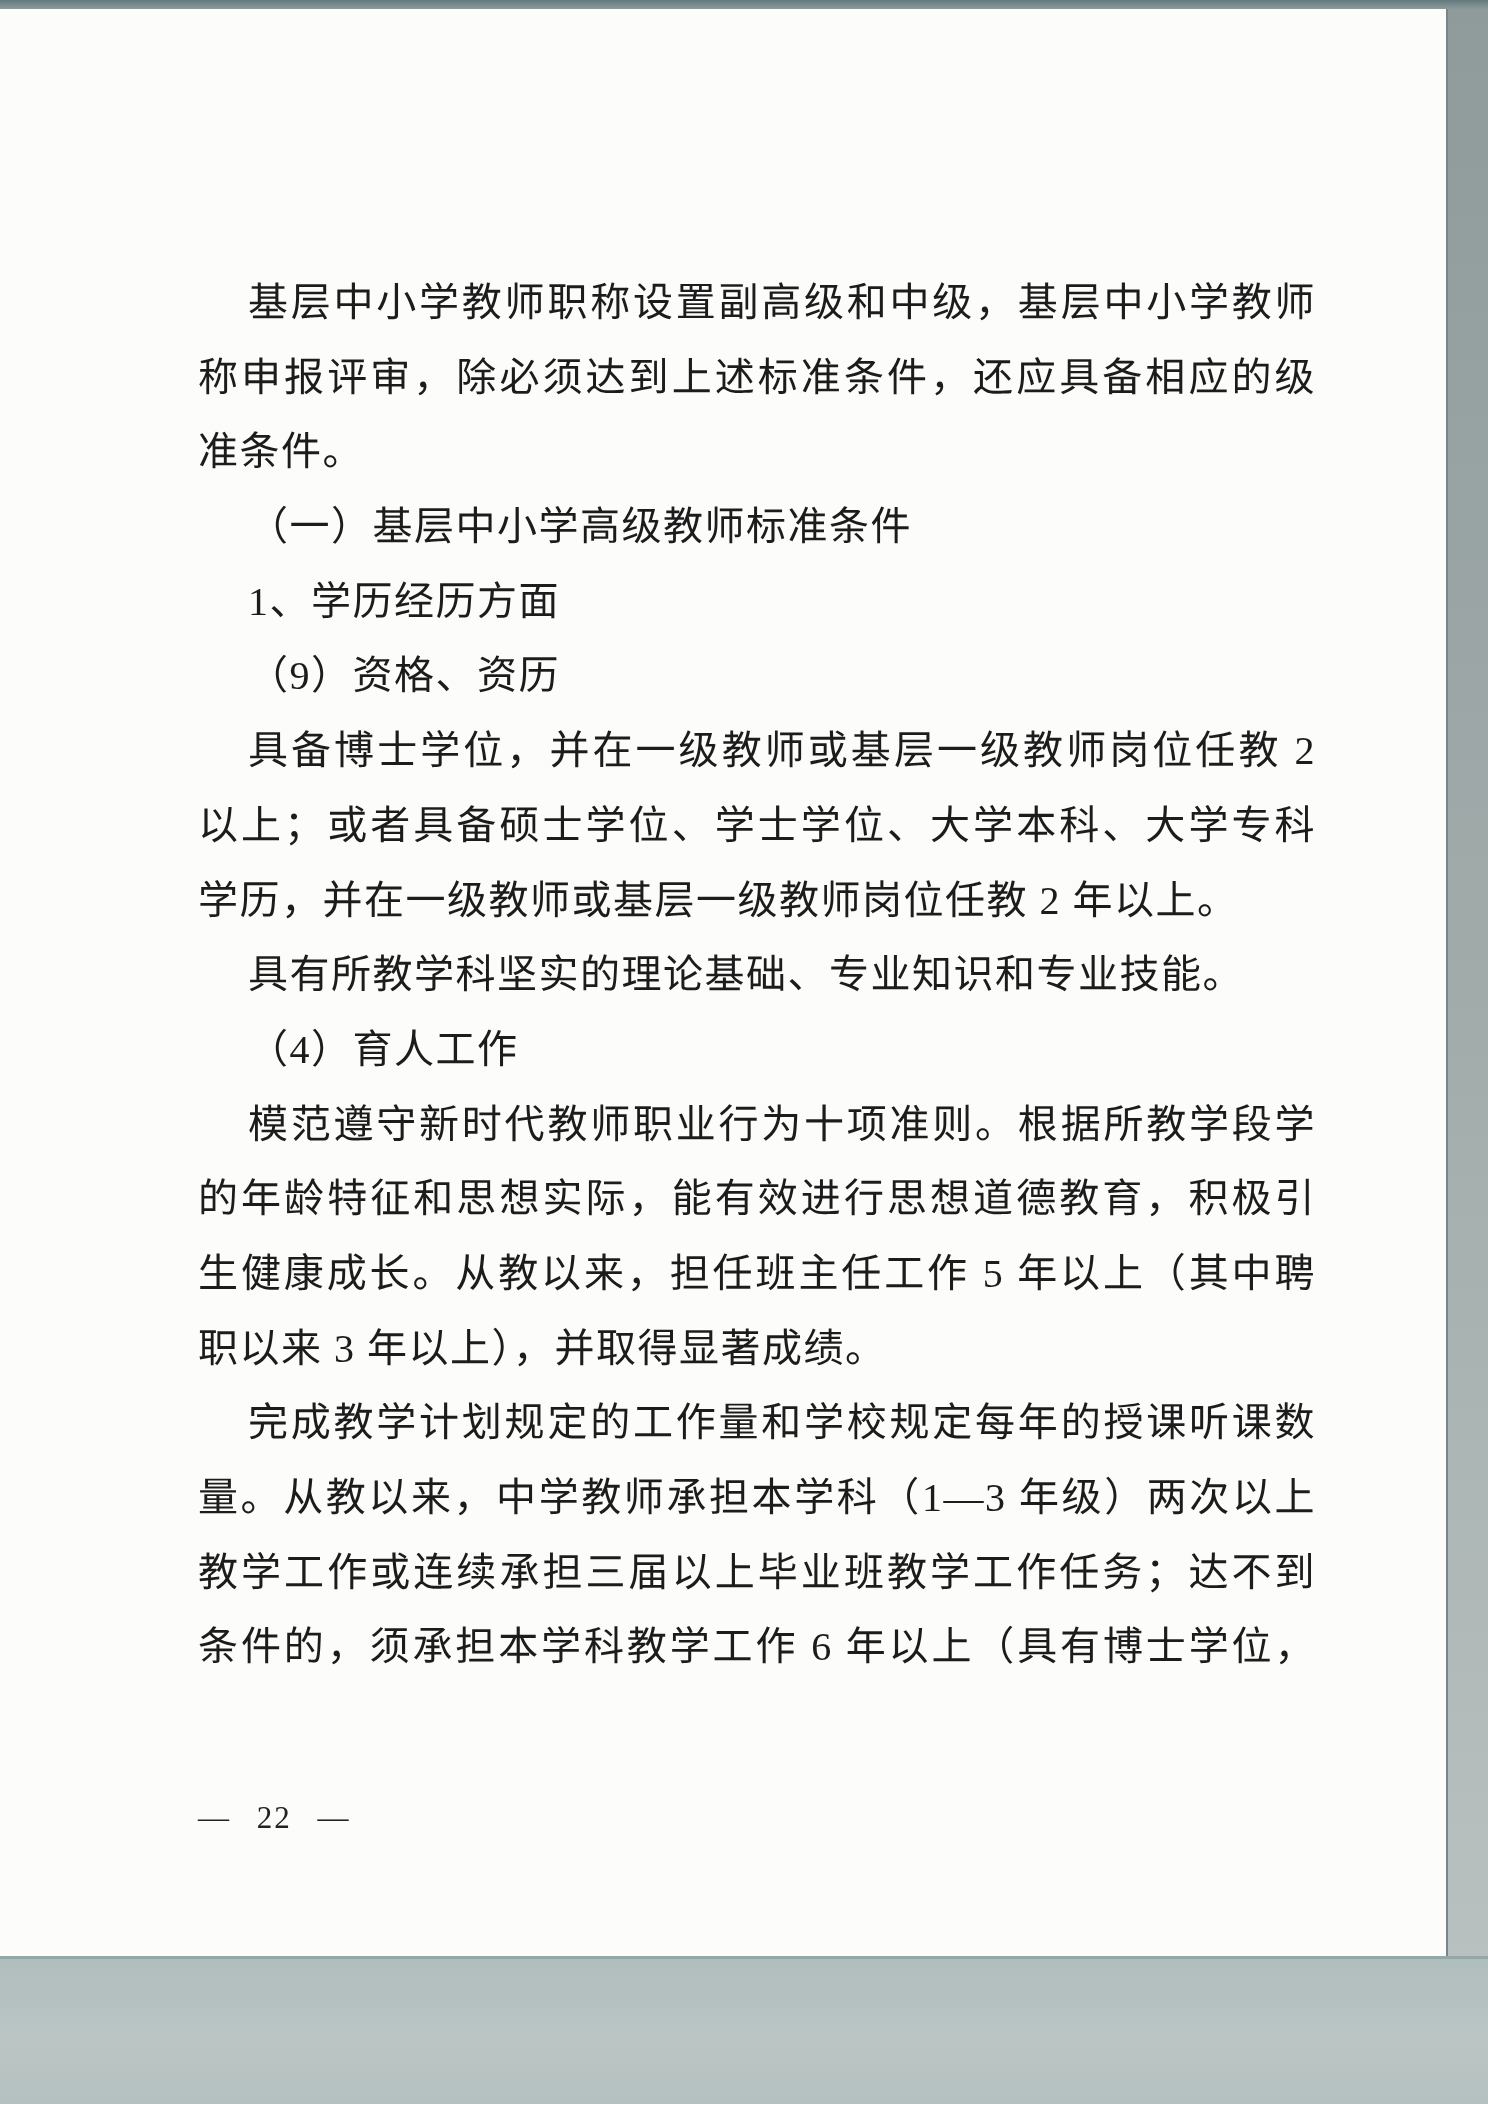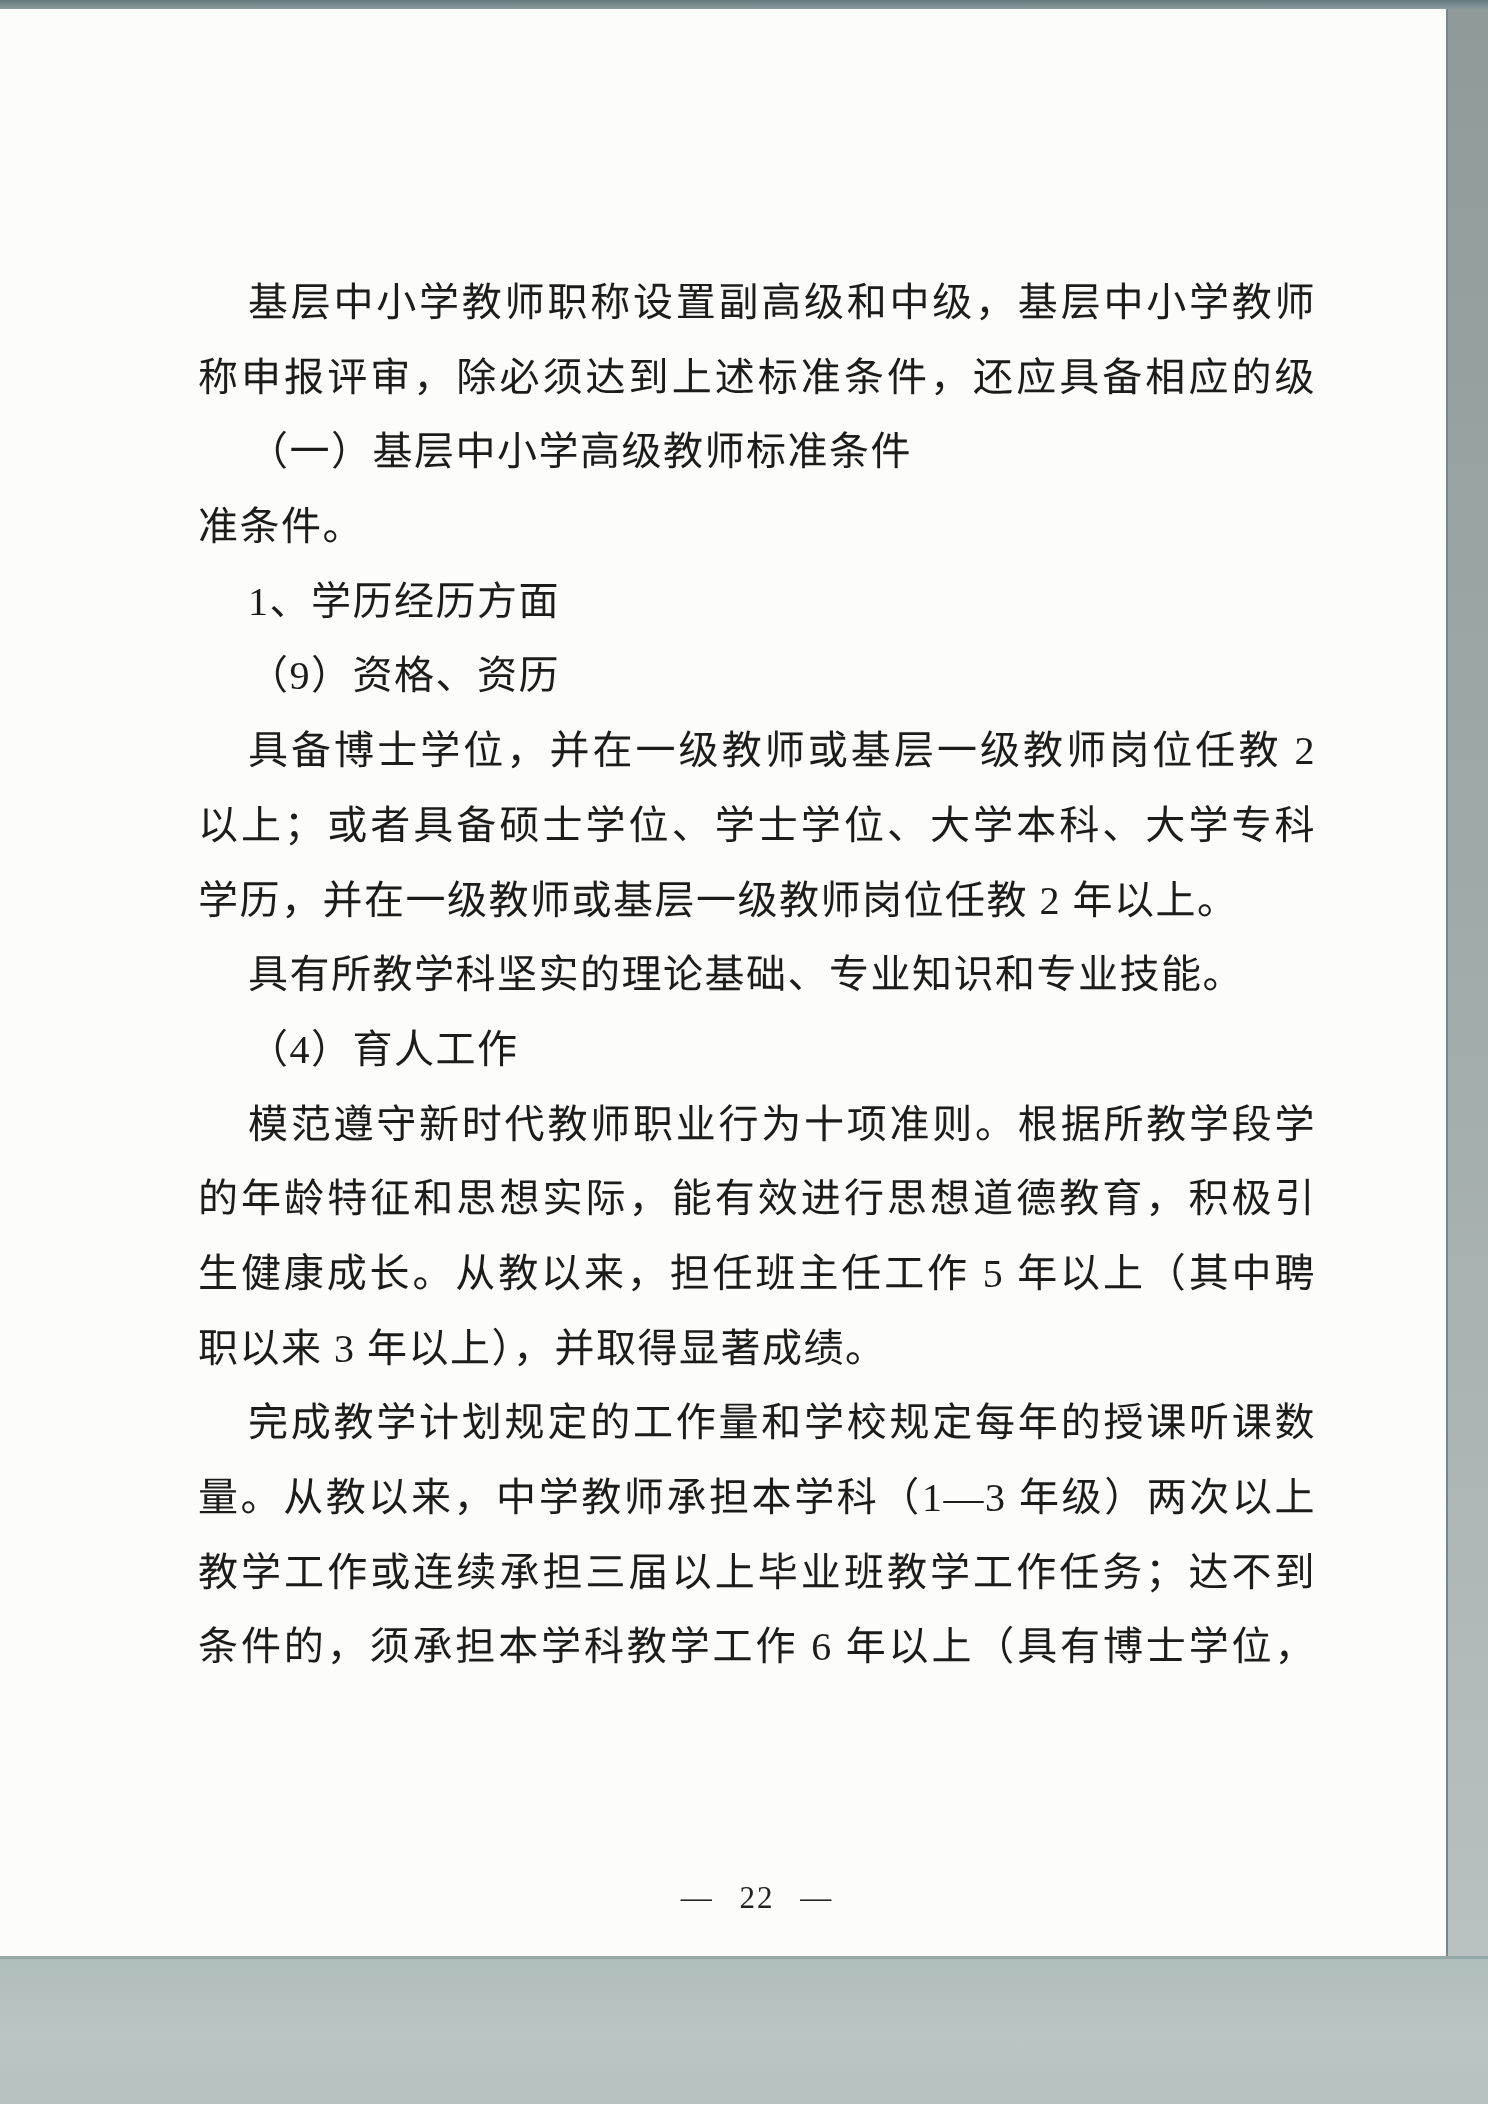--- a/index.html
+++ b/index.html
@@ -42,42 +42,42 @@
   }
   .line.fill{
     white-space:normal;
     text-align:justify;
     text-align-last:justify;
     overflow:hidden;
   }
   .line.indent{padding-left:50px;}
   .line.bold{font-weight:normal;}
   .page-number{
-    position:absolute;left:198px;top:1878px;width:1118px;
-    text-align:center;
+    position:absolute;left:198px;top:1798px;width:1118px;
+    text-align:left;
     font-size:31px;line-height:40px;
     letter-spacing:2px;
     word-spacing:16px;
     color:#222;
   }
 </style>
 </head>
 <body>
 
 <div class="scan-root">
 
   <div class="strip-top"></div>
   <div class="strip-right"></div>
   <div class="strip-bottom"></div>
 
   <div class="textblock">
     <div class="line indent fill">基层中小学教师职称设置副高级和中级，基层中小学教师职</div>
     <div class="line fill">称申报评审，除必须达到上述标准条件，还应具备相应的级别标</div>
+    <div class="line">准条件。</div>
     <div class="line indent">（一）基层中小学高级教师标准条件</div>
-    <div class="line">准条件。</div>
     <div class="line indent bold">1、学历经历方面</div>
     <div class="line indent">（9）资格、资历</div>
     <div class="line indent fill">具备博士学位，并在一级教师或基层一级教师岗位任教 2 年</div>
     <div class="line fill">以上；或者具备硕士学位、学士学位、大学本科、大学专科毕业</div>
     <div class="line">学历，并在一级教师或基层一级教师岗位任教 2 年以上。</div>
     <div class="line indent">具有所教学科坚实的理论基础、专业知识和专业技能。</div>
     <div class="line indent">（4）育人工作</div>
     <div class="line indent fill">模范遵守新时代教师职业行为十项准则。根据所教学段学生</div>
     <div class="line fill">的年龄特征和思想实际，能有效进行思想道德教育，积极引导学</div>
     <div class="line fill">生健康成长。从教以来，担任班主任工作 5 年以上（其中聘任现</div>

